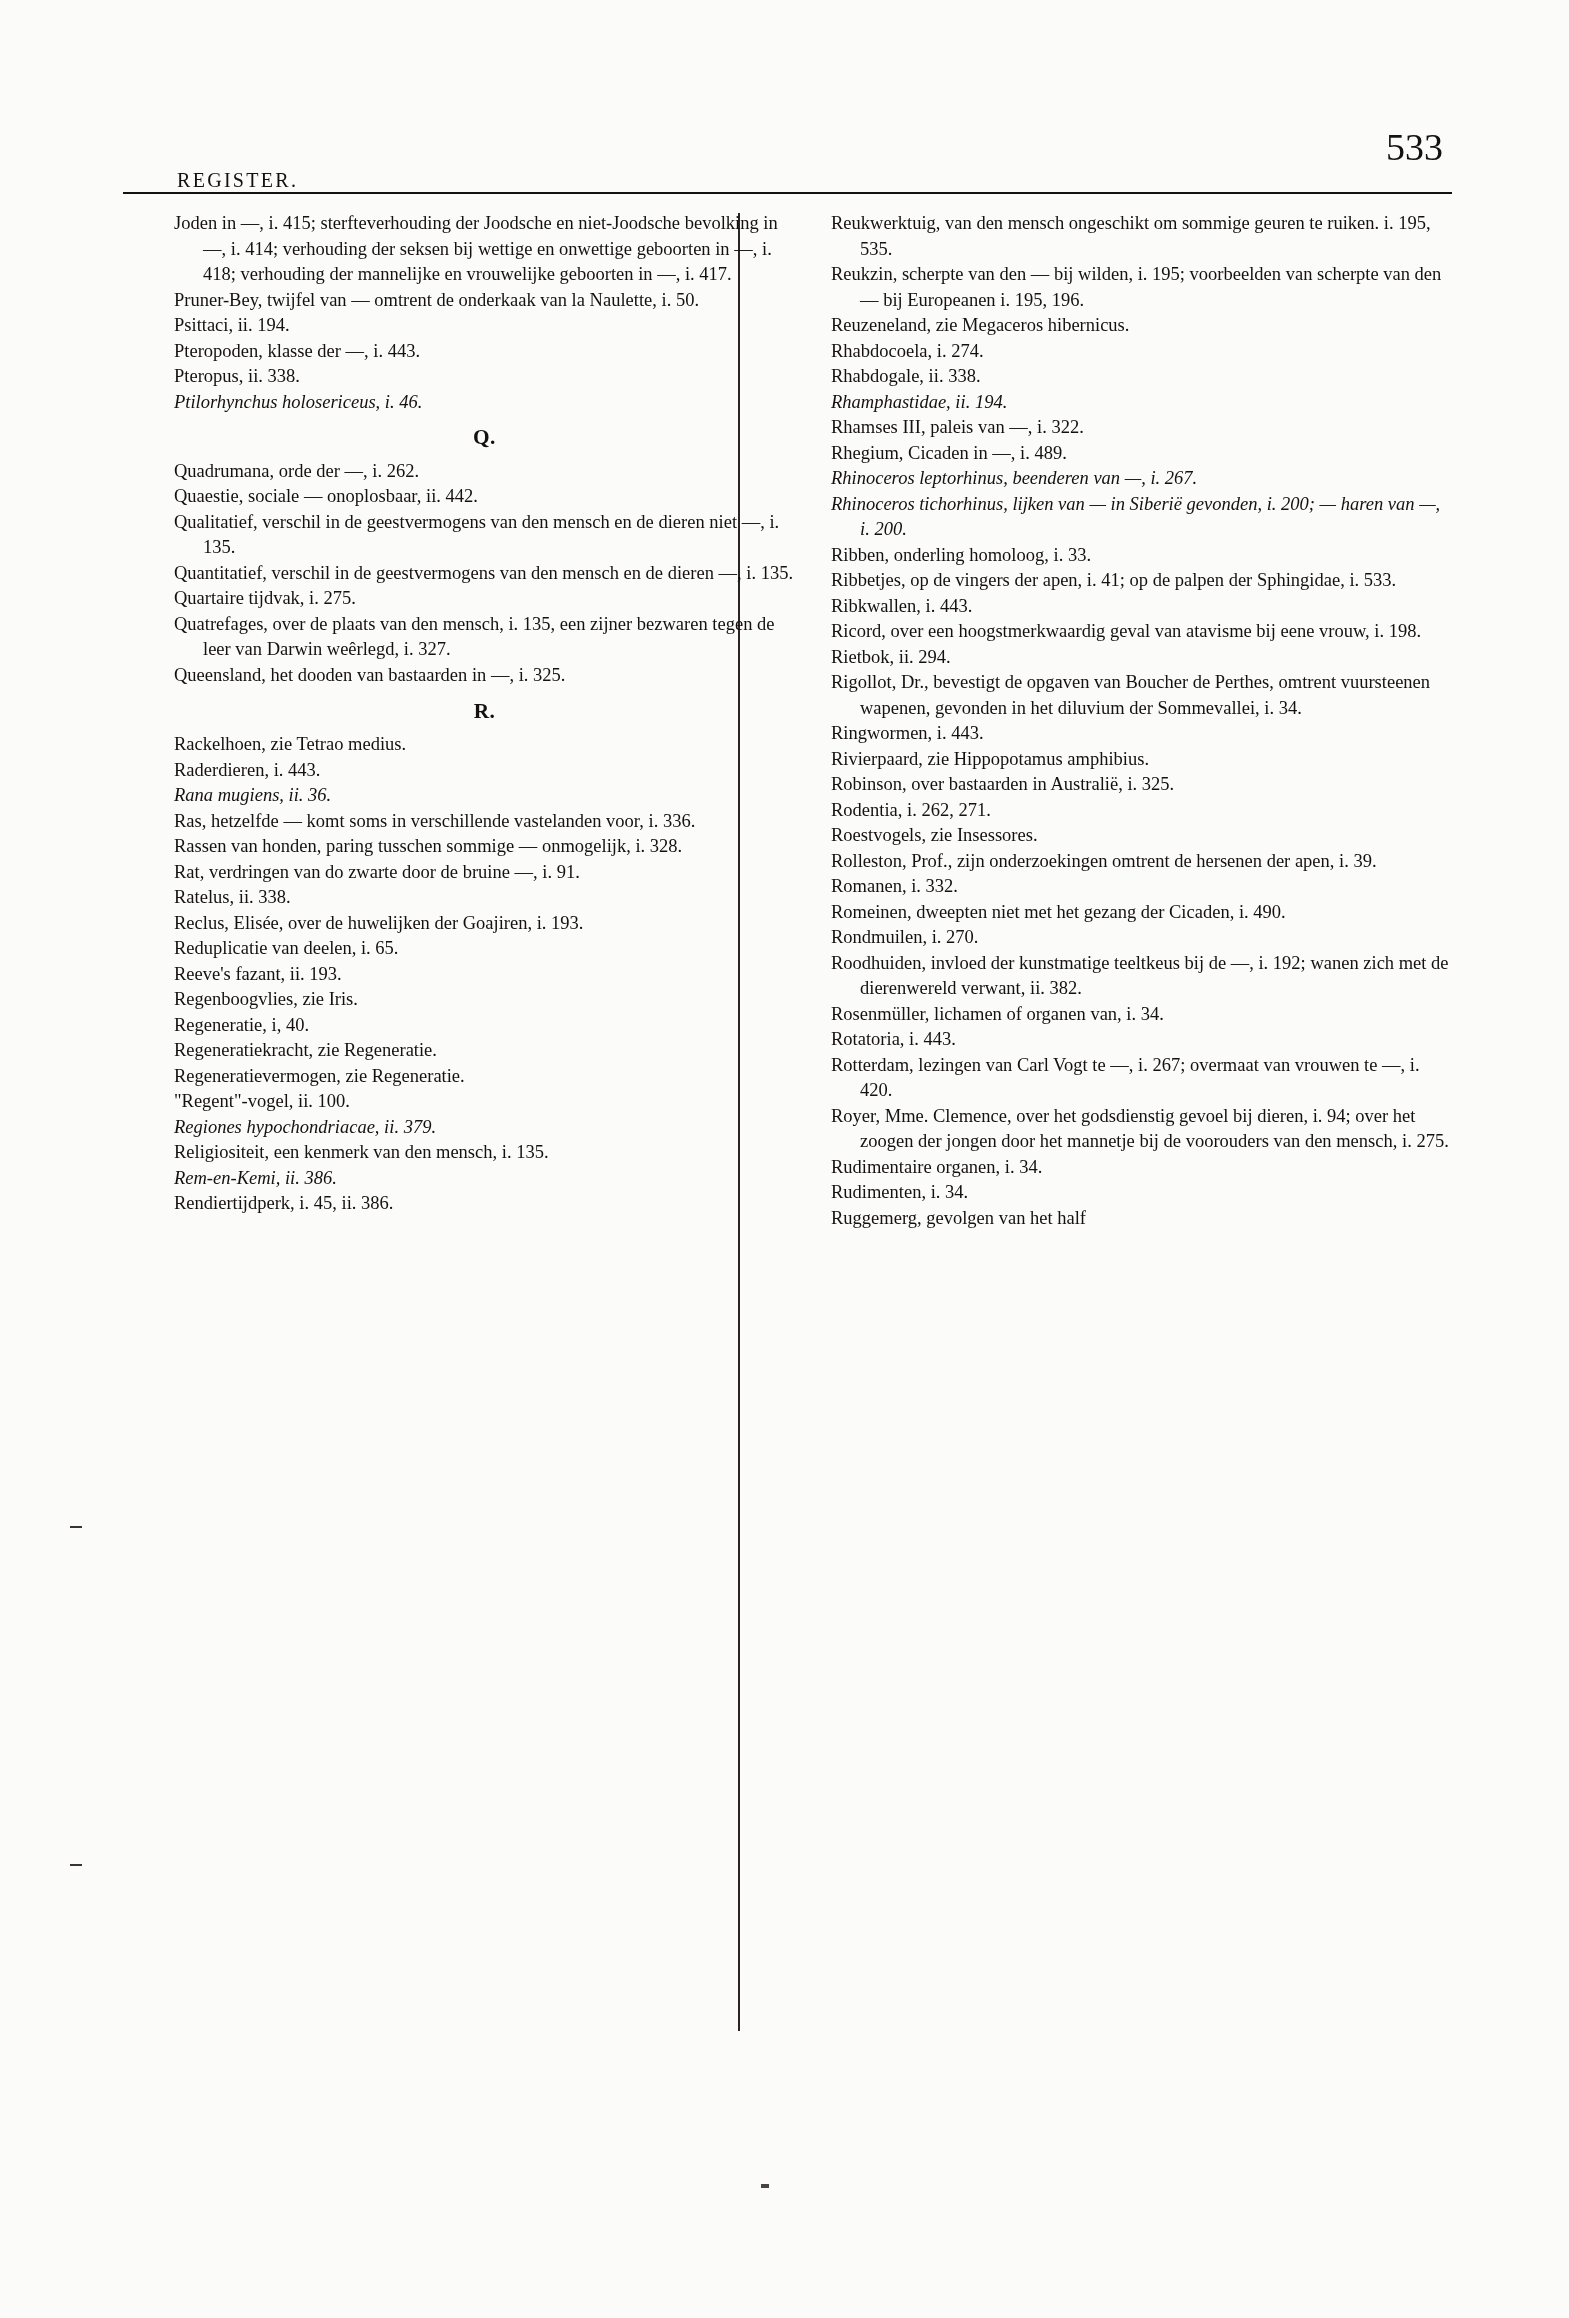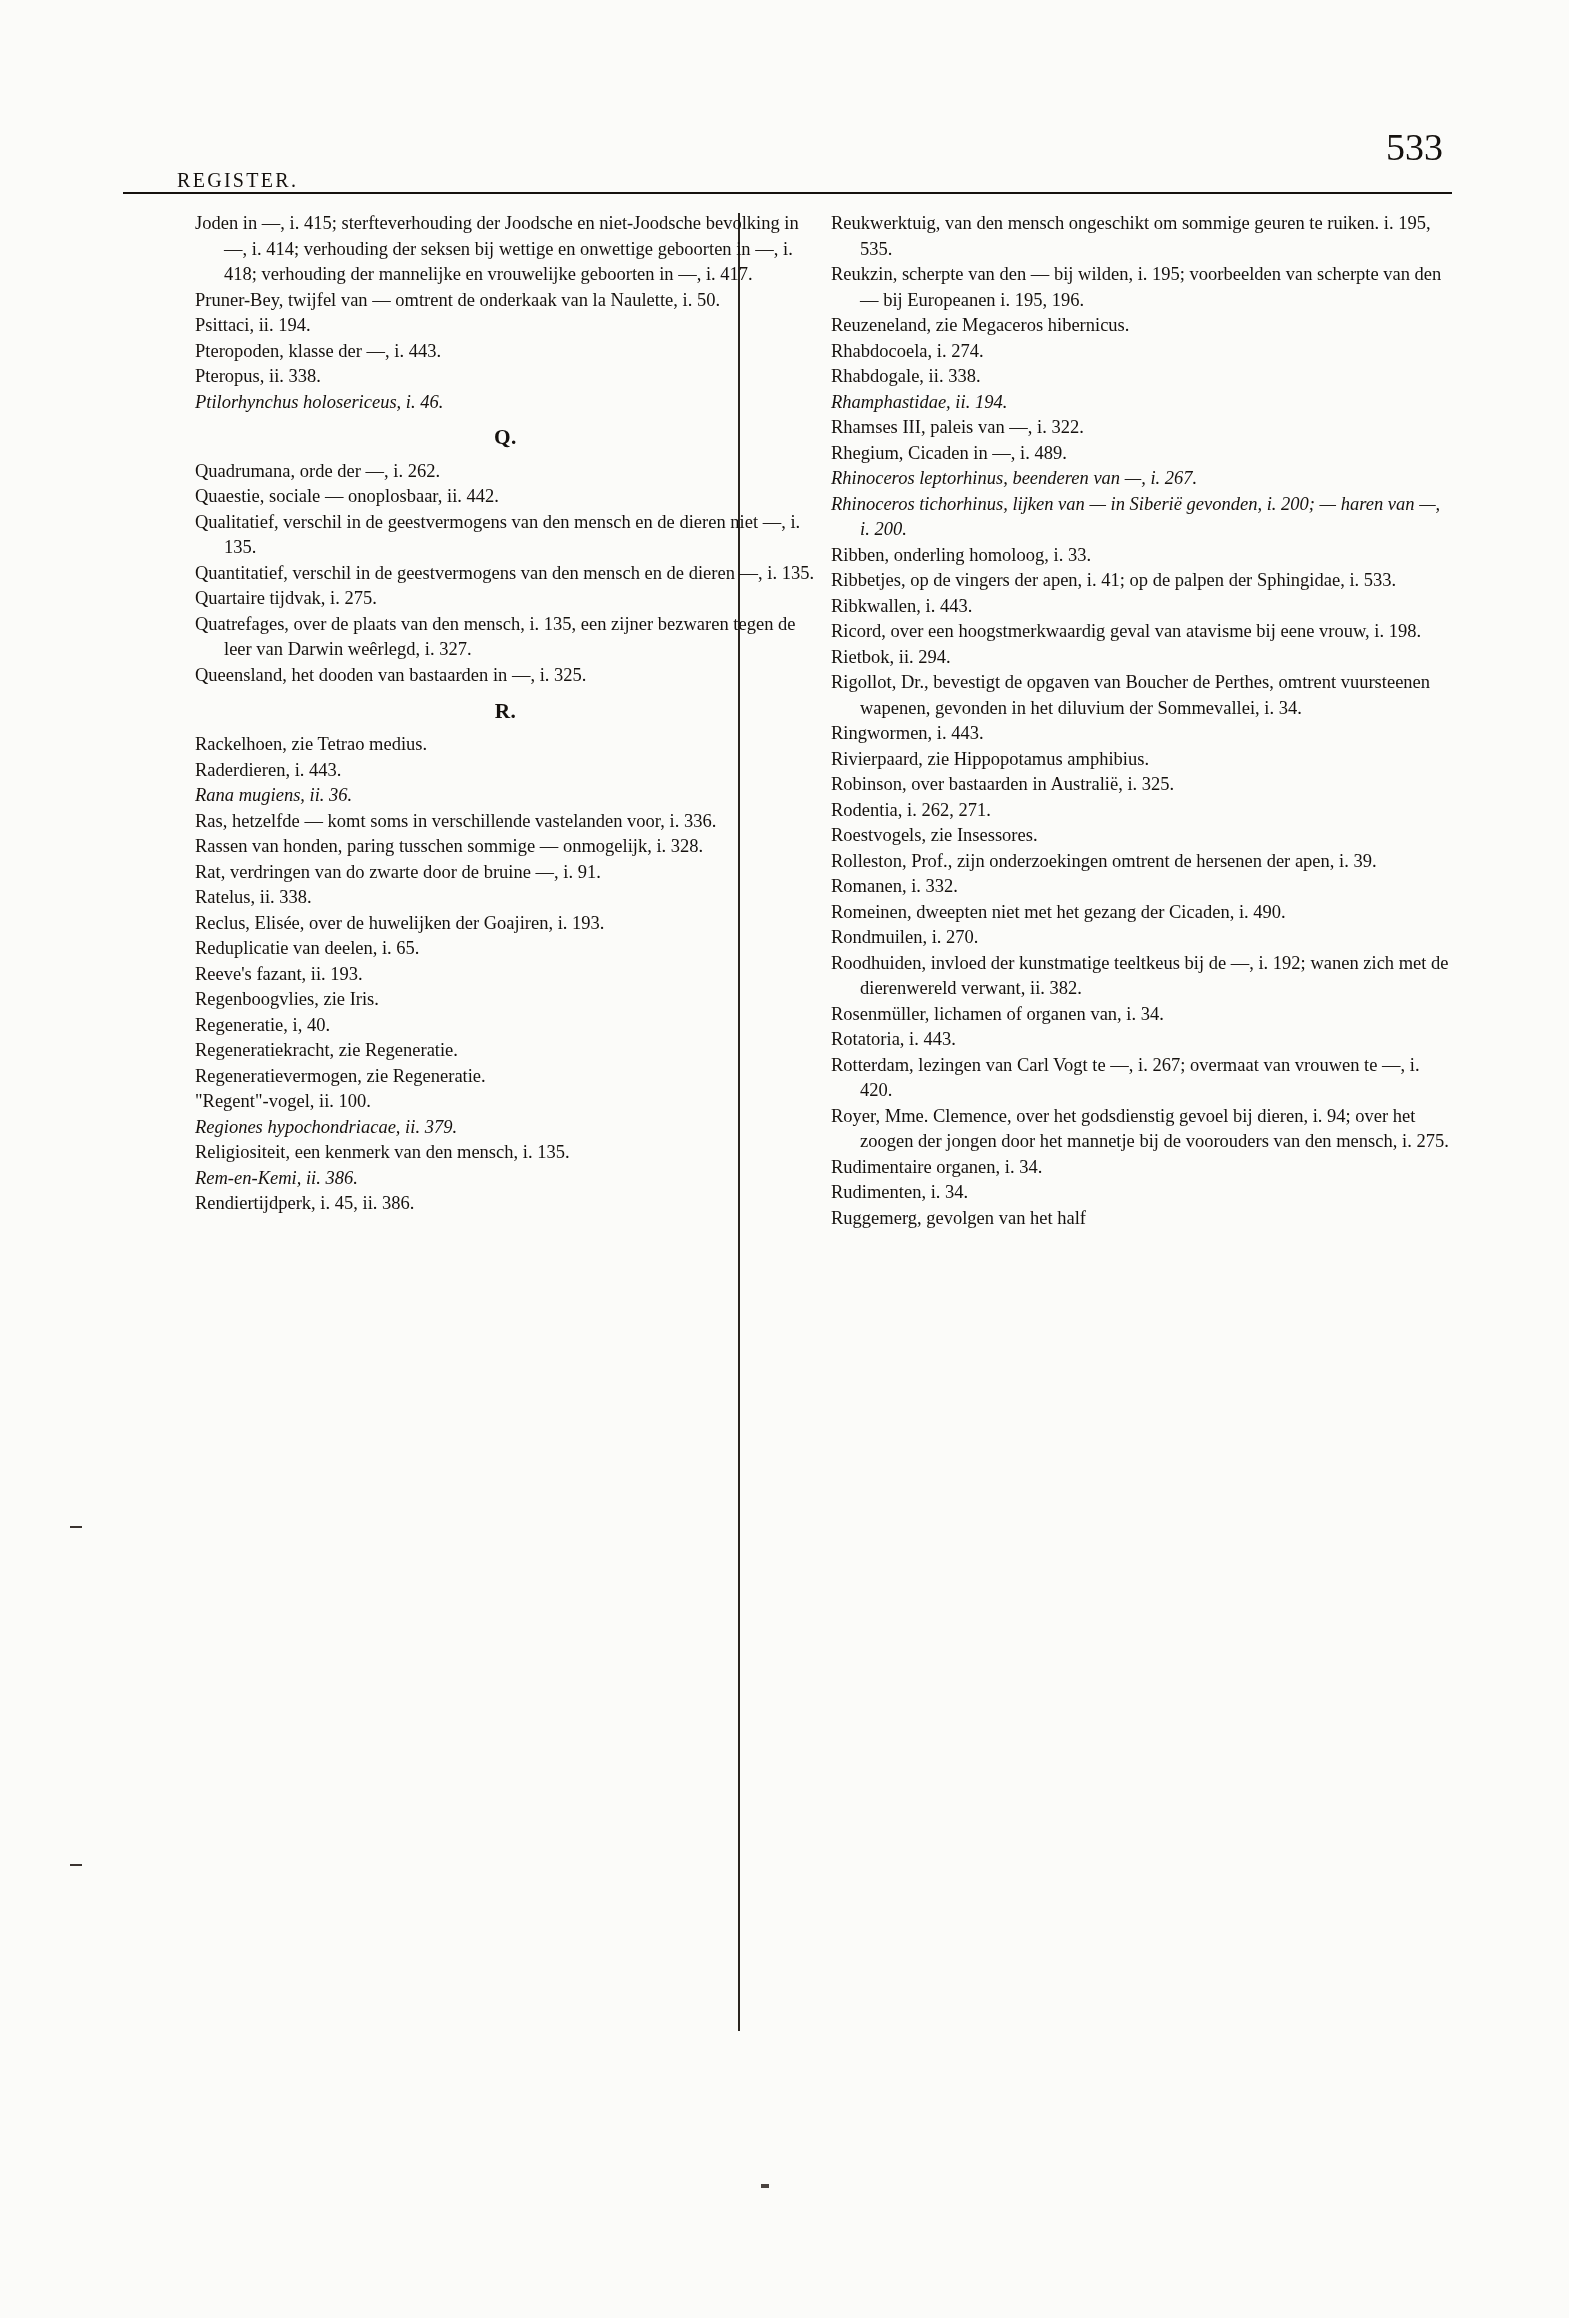--- a/index.html
+++ b/index.html
@@ -63,21 +63,21 @@
     flex-direction: row;
     justify-content: flex-end;
   }
   .col {
     width: 621px;
     font-size: 18.5px;
     line-height: 25.5px;
     text-align: left;
   }
   .col.right {
-    margin-left: 15px;
+    margin-left: 36px;
   }
   .vdivider {
     position: absolute;
     left: 738px;
     top: 213px;
     width: 1.9px;
     height: 1818px;
     background: #2a2520;
   }
   .entry {

